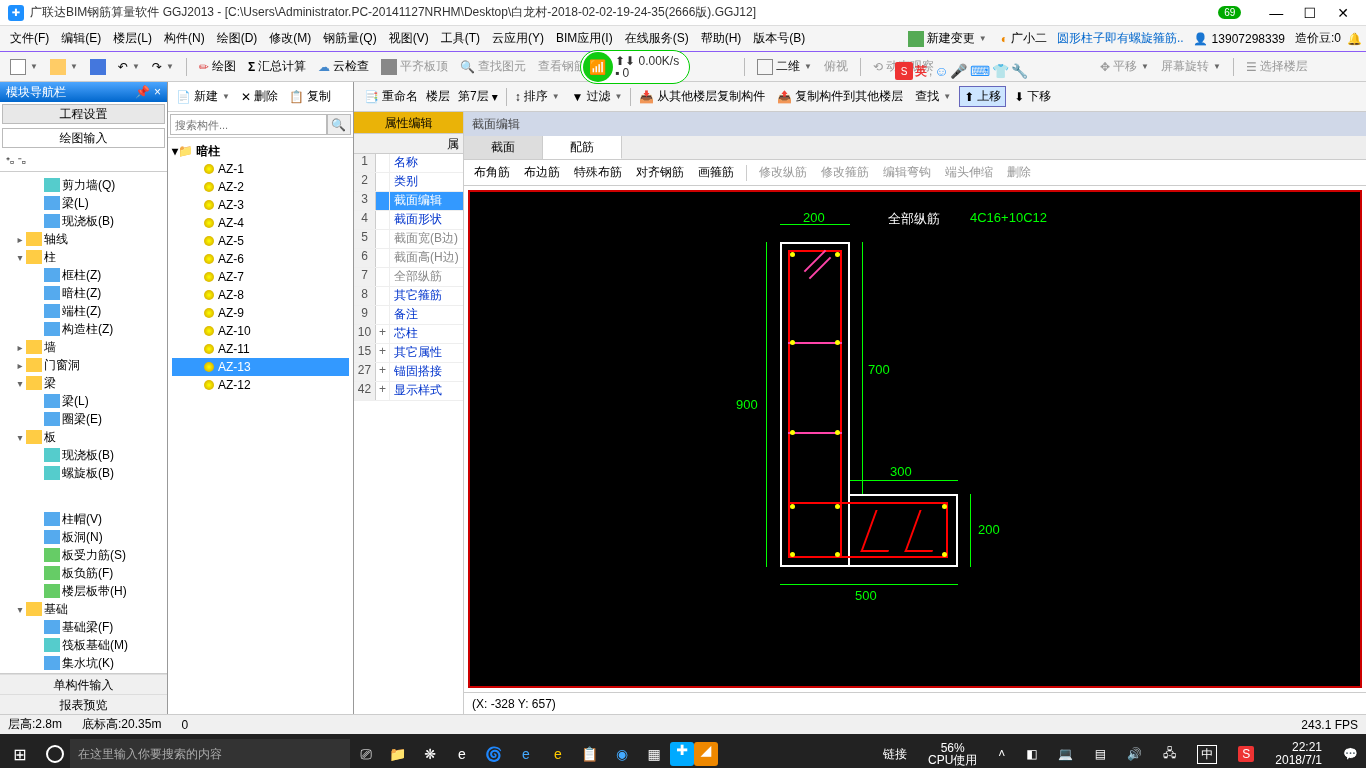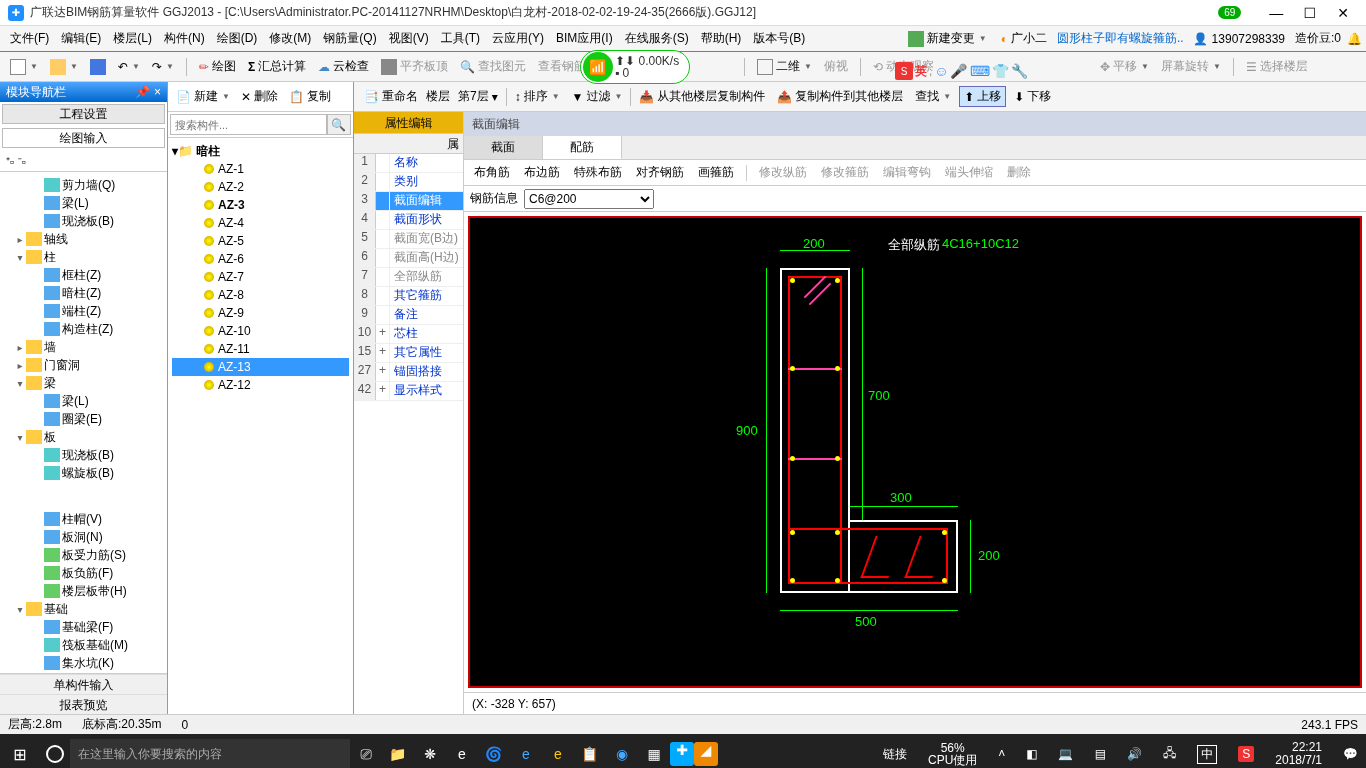--- a/index.html
+++ b/index.html
@@ -389,21 +389,21 @@
       <span class="tbtn">📋<span>复制</span></span>
     </div>
     <div class="search">
       <input placeholder="搜索构件..." style="">
       <button>🔍</button>
     </div>
     <div class="ctree" id="ctree">
         <div class="cn root"><span class="exp">▾</span> 📁 暗柱</div>
         <div class="cn" style="padding-left: 32px;"><span class="bullet"></span>AZ-1</div>
         <div class="cn" style="padding-left: 32px;"><span class="bullet"></span>AZ-2</div>
-        <div class="cn" style="padding-left: 32px; font-weight: bold;"><span class="bullet"></span>AZ-3</div>
+        <div class="cn" style="padding-left: 32px;"><span class="bullet"></span>AZ-3</div>
         <div class="cn" style="padding-left: 32px;"><span class="bullet"></span>AZ-4</div>
         <div class="cn" style="padding-left: 32px;"><span class="bullet"></span>AZ-5</div>
         <div class="cn" style="padding-left: 32px;"><span class="bullet"></span>AZ-6</div>
         <div class="cn" style="padding-left: 32px;"><span class="bullet"></span>AZ-7</div>
         <div class="cn" style="padding-left: 32px;"><span class="bullet"></span>AZ-8</div>
         <div class="cn" style="padding-left: 32px;"><span class="bullet"></span>AZ-9</div>
         <div class="cn" style="padding-left: 32px;"><span class="bullet"></span>AZ-10</div>
         <div class="cn" style="padding-left: 32px;"><span class="bullet"></span>AZ-11</div>
         <div class="cn selected" style="padding-left: 32px;"><span class="bullet"></span>AZ-13</div>
         <div class="cn" style="padding-left: 32px;"><span class="bullet"></span>AZ-12</div>
@@ -512,24 +512,20 @@
             <span class="et">特殊布筋</span>
             <span class="et">对齐钢筋</span>
             <span class="et">画箍筋</span>
             <span style="width: 1px; height: 16px; background: rgb(204, 204, 204); margin: 0px 4px;"></span>
             <span class="et " style="color: rgb(153, 153, 153);">修改纵筋</span>
             <span class="et " style="color: rgb(153, 153, 153);">修改箍筋</span>
             <span class="et " style="color: rgb(153, 153, 153);">编辑弯钩</span>
             <span class="et " style="color: rgb(153, 153, 153);">端头伸缩</span>
             <span class="et " style="color: rgb(153, 153, 153);">删除</span>
           </div>
-        <div class="edinfo">
-          <span>钢筋信息</span>
-          <select><option>C6@200</option></select>
-        </div>
         <div class="canvas">
 
           <div class="whrect" style="left:310px;top:50px;width:70px;height:325px"></div>
           <div class="whrect" style="left:378px;top:302px;width:110px;height:73px"></div>
 
           <div class="redpoly" style="left:318px;top:58px;width:54px;height:308px"></div>
           <div class="redpoly" style="left:318px;top:310px;width:160px;height:56px;border-left:none"></div>
 
           <div style="position:absolute;left:330px;top:68px;width:30px;height:2px;background:#f4a;transform:rotate(-45deg)"></div>
           <div style="position:absolute;left:335px;top:75px;width:30px;height:2px;background:#f4a;transform:rotate(-45deg)"></div>
@@ -558,21 +554,21 @@
           <div class="dim" style="left:398px;top:170px">700</div>
           <div class="dimline" style="left:296px;top:50px;width:1px;height:325px"></div>
           <div class="dim" style="left:266px;top:205px">900</div>
           <div class="dimline" style="left:380px;top:288px;width:108px;height:1px"></div>
           <div class="dim" style="left:420px;top:272px">300</div>
           <div class="dimline" style="left:500px;top:302px;width:1px;height:73px"></div>
           <div class="dim" style="left:508px;top:330px">200</div>
           <div class="dimline" style="left:310px;top:392px;width:178px;height:1px"></div>
           <div class="dim" style="left:385px;top:396px">500</div>
           <div class="txt-w" style="left:418px;top:18px">全部纵筋</div>
-          <div class="txt-g" style="left:472px;top:18px">4C16+10C12</div>
+          <div class="txt-g" style="left:500px;top:18px">4C16+10C12</div>
         </div>
         <div class="coordbar">
           <span>(X: -328 Y: 657)</span>
         </div>
       </div>
     </div>
   </div>
 </div>
 
 <div class="statusbar">

